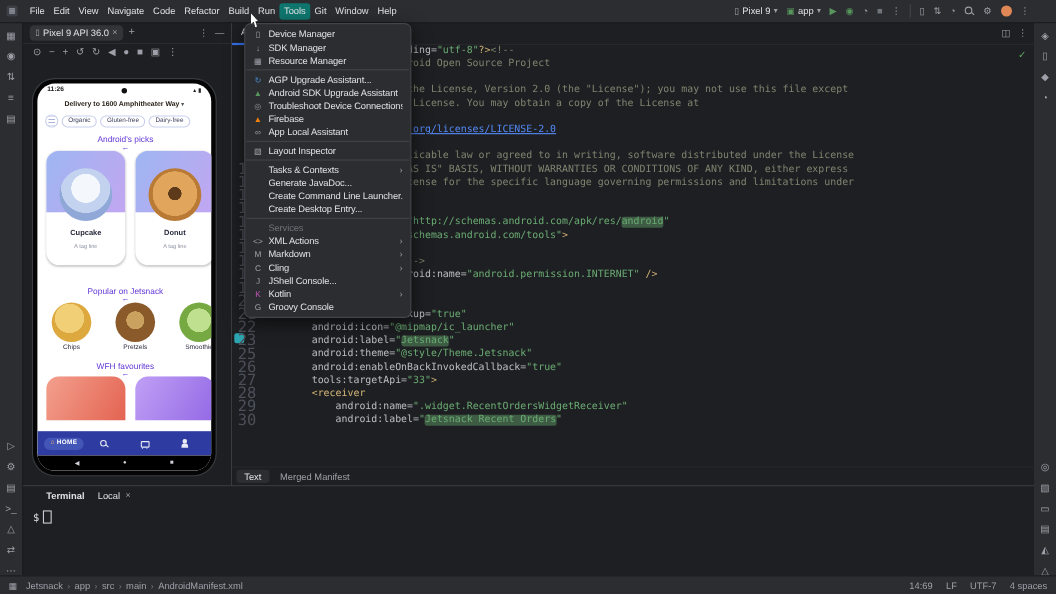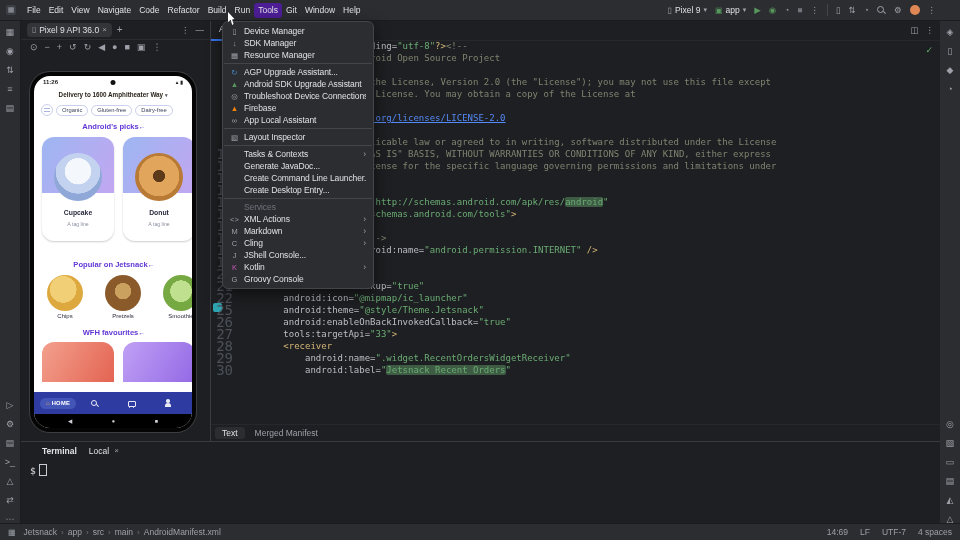--- a/index.html
+++ b/index.html
@@ -2,21 +2,21 @@
 <html style="--accent_blue: #3574f0; --run_green: #57965c; --firebase_orange: #f5820d; --kotlin_purple: #c757bc; --avatar_orange: #e08855; --jetsnack_purple: #6339d6; --jetsnack_nav_blue: #2e3ba0; --highlight_green_bg: #3d5c43;"><head>
 <meta charset="utf-8">
 <style>
   html,body{margin:0;padding:0;background:#111;}
   .win{position:relative;width:960px;height:540px;background:#1e1f22;font-family:"Liberation Sans",sans-serif;color:#dfe1e5;overflow:hidden;}
   
   .menubar{position:absolute;left:0;top:0;right:0;height:20px;background:#2b2d30;border-bottom:1px solid #1b1c1e;display:flex;align-items:center;z-index:30;}
   .logo{width:10px;height:10px;margin-left:6px;border-radius:2px;background:#3c3f45;color:#9da0a8;font-size:7px;display:flex;align-items:center;justify-content:center;}
   .menus{display:flex;margin-left:7px;}
   .menu-item{font-size:8.5px;padding:2.5px 4px;border-radius:3px;color:#dfe1e5;}
-  .menu-item.open{background:#4c1d95;}
+  .menu-item.open{background:#0f766e;}
   .runbar{margin-left:auto;display:flex;align-items:center;gap:8px;padding-right:24px;font-size:8.5px;}
   .tb-widget{display:flex;align-items:center;gap:3px;color:#dfe1e5;}
   .tb-gl{color:#9da0a8;font-size:8px;}
   .tb-chev{color:#9da0a8;font-size:7px;}
   .tb-ic{color:#9da0a8;font-size:8.5px;line-height:10px;}
   .tb-sep{width:1px;height:12px;background:#43454a;display:inline-block;}
   .css-search{position:relative;width:9px;height:9px;display:inline-block;}
   .css-search::before{content:"";position:absolute;left:0;top:0;width:5px;height:5px;border:1px solid currentColor;border-radius:50%;}
   .css-search::after{content:"";position:absolute;left:6px;top:6px;width:3px;height:1px;background:currentColor;transform:rotate(45deg);}
   .avatar{width:10px;height:10px;border-radius:50%;background:var(--avatar_orange,#e08855);display:inline-block;}
@@ -39,21 +39,21 @@
   .phone{position:absolute;left:9px;top:52px;width:166px;height:360px;background:#050505;border-radius:20px;box-shadow:0 0 0 1px #3a3d41;}
   .screen{position:absolute;left:4px;right:4px;top:4px;bottom:4px;background:#fff;border-radius:16px;overflow:hidden;color:#1d1d28;}
   .cam{position:absolute;top:4px;left:50%;width:5px;height:5px;background:#111;border-radius:50%;transform:translateX(-50%);z-index:5;}
   .ph-status{position:absolute;top:3px;left:9px;right:9px;height:9px;display:flex;justify-content:space-between;font-size:6px;font-weight:bold;color:#222;}
   .ph-sticons{display:flex;gap:2px;font-size:5px;color:#222;}
   .ph-delivery{position:absolute;top:15px;left:0;right:0;text-align:center;font-size:6.3px;color:#241c12;font-weight:bold;}
   .ph-delivery .chev{font-size:5px;color:#555;}
   .ph-chips{position:absolute;top:28px;left:7px;right:0;display:flex;gap:3px;align-items:center;}
   .fchip{width:10px;height:10px;border-radius:50%;border:1px solid #c9cfec;background:repeating-linear-gradient(0deg,#fff 0 2px,#aab4de 2px 3px);background-size:6px 8px;background-position:center;background-repeat:no-repeat;}
   .chip{border:1px solid #c9cfec;border-radius:8px;padding:1.5px 5px;font-size:5.8px;color:#3a3f58;background:#fff;white-space:nowrap;}
-  .ph-sec{position:absolute;left:10px;right:8px;display:flex;justify-content:center;align-items:center;font-size:7.6px;font-weight:bold;color:var(--jetsnack_purple,#6339d6);}
+  .ph-sec{position:absolute;left:10px;right:8px;display:flex;justify-content:center;align-items:center;font-size:7.6px;font-weight:normal;color:var(--jetsnack_purple,#6339d6);flex-direction:column;}
   .sec-arrow{font-size:7px;}
   .cards{position:absolute;top:61px;left:8px;display:flex;gap:9px;}
   .card{width:72px;height:104px;border-radius:12px;background:#fff;box-shadow:0 1px 2px rgba(0,0,0,.2);position:relative;overflow:hidden;}
   .card-grad{position:absolute;top:0;left:0;right:0;height:56px;background:linear-gradient(120deg,#9db6f1,#c2a6f2);}
   .card-img{position:absolute;top:16px;left:50%;transform:translateX(-50%);width:48px;height:48px;border-radius:50%;}
   .img-cupcake{background:radial-gradient(circle at 50% 38%,#f4f7fc 0 34%,#c3d2ef 35% 58%,#8fa8d8 59% 100%);}
   .img-donut{background:radial-gradient(circle at 50% 48%,#5d3a1a 0 17%,#e2a55c 18% 58%,#b97a36 59% 100%);}
   .card-name{position:absolute;top:72px;width:100%;text-align:center;font-size:6.8px;font-weight:bold;color:#2a2b3d;}
   .card-tag{position:absolute;top:84px;width:100%;text-align:center;font-size:5.2px;color:#8d90a0;}
   .circles{position:absolute;top:199px;left:8px;display:flex;gap:12px;}
@@ -411,20 +411,24 @@
         </div>
         <div class="code-line">
           <span class="gutter-num">21</span>
           <span class="ltext"><span class="sg-p">        </span><span class="sg-a">android:allowBackup</span><span class="sg-p">=</span><span class="sg-s">"true"</span></span>
         </div>
         <div class="code-line">
           <span class="gutter-num">22</span>
           <span class="ltext"><span class="sg-p">        </span><span class="sg-a">android:icon</span><span class="sg-p">=</span><span class="sg-s">"@mipmap/ic_launcher"</span></span>
         </div>
         <div class="code-line">
+          <span class="gutter-num">23</span>
+          <span class="ltext"><span class="sg-p">        </span><span class="sg-a">android:label</span><span class="sg-p">=</span><span class="sg-s">"</span><span class="sg-h">Jetsnack</span><span class="sg-s">"</span></span>
+        </div>
+        <div class="code-line">
           <span class="gutter-num">25</span>
           <span class="ltext"><span class="sg-p">        </span><span class="sg-a">android:theme</span><span class="sg-p">=</span><span class="sg-s">"@style/Theme.Jetsnack"</span></span>
         </div>
         <div class="code-line">
           <span class="gutter-num">26</span>
           <span class="ltext"><span class="sg-p">        </span><span class="sg-a">android:enableOnBackInvokedCallback</span><span class="sg-p">=</span><span class="sg-s">"true"</span></span>
         </div>
         <div class="code-line">
           <span class="gutter-num">27</span>
           <span class="ltext"><span class="sg-p">        </span><span class="sg-a">tools:targetApi</span><span class="sg-p">=</span><span class="sg-s">"33"</span><span class="sg-t">&gt;</span></span>

